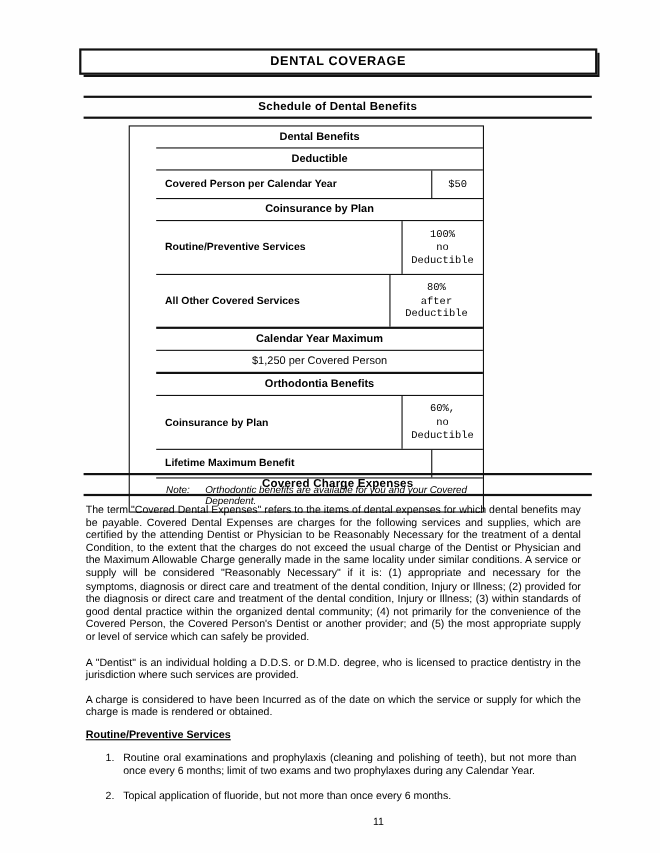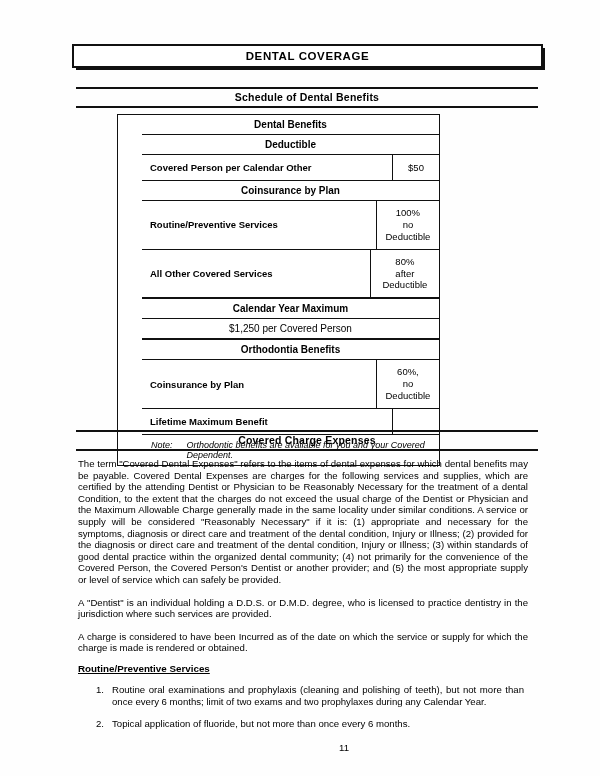--- a/index.html
+++ b/index.html
@@ -123,20 +123,21 @@
     flex: 1 1 auto;
     box-sizing: border-box;
     font-size: 9.5px;
     text-align: center;
     padding: 6px 4px 6px 4px;
     display: flex;
     flex-direction: column;
     align-items: center;
     justify-content: center;
     line-height: 1.25;
+    font-family: Liberation Mono, monospace;
   }
   .cell-right.tall { min-height: 34px; }
   .cell-left.tall { min-height: 34px; }
   .note-row {
     font-size: 9px;
     font-style: italic;
     padding: 5px 6px 5px 9px;
     display: flex;
     gap: 14px;
   }
@@ -217,21 +218,21 @@
 
     <div class="srow">
       <div class="cell-full">Dental Benefits</div>
     </div>
 
     <div class="srow">
       <div class="cell-full">Deductible</div>
     </div>
 
     <div class="srow">
-      <div class="cell-left">Covered Person per Calendar Other</div>
+      <div class="cell-left">Covered Person per Calendar Year</div>
       <div class="cell-right">$50</div>
     </div>
 
     <div class="srow">
       <div class="cell-full">Coinsurance by Plan</div>
     </div>
 
     <div class="srow">
       <div class="cell-left tall">Routine/Preventive Services</div>
       <div class="cell-right tall">

